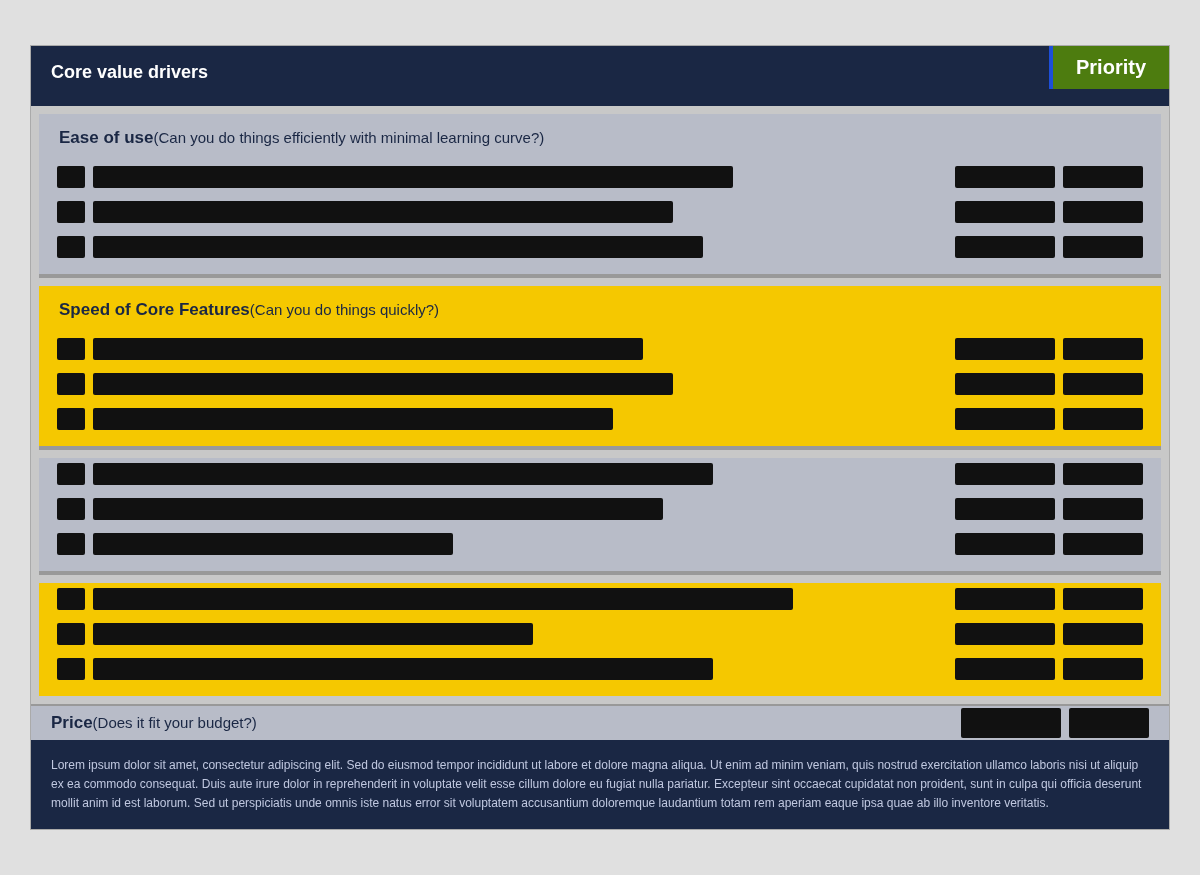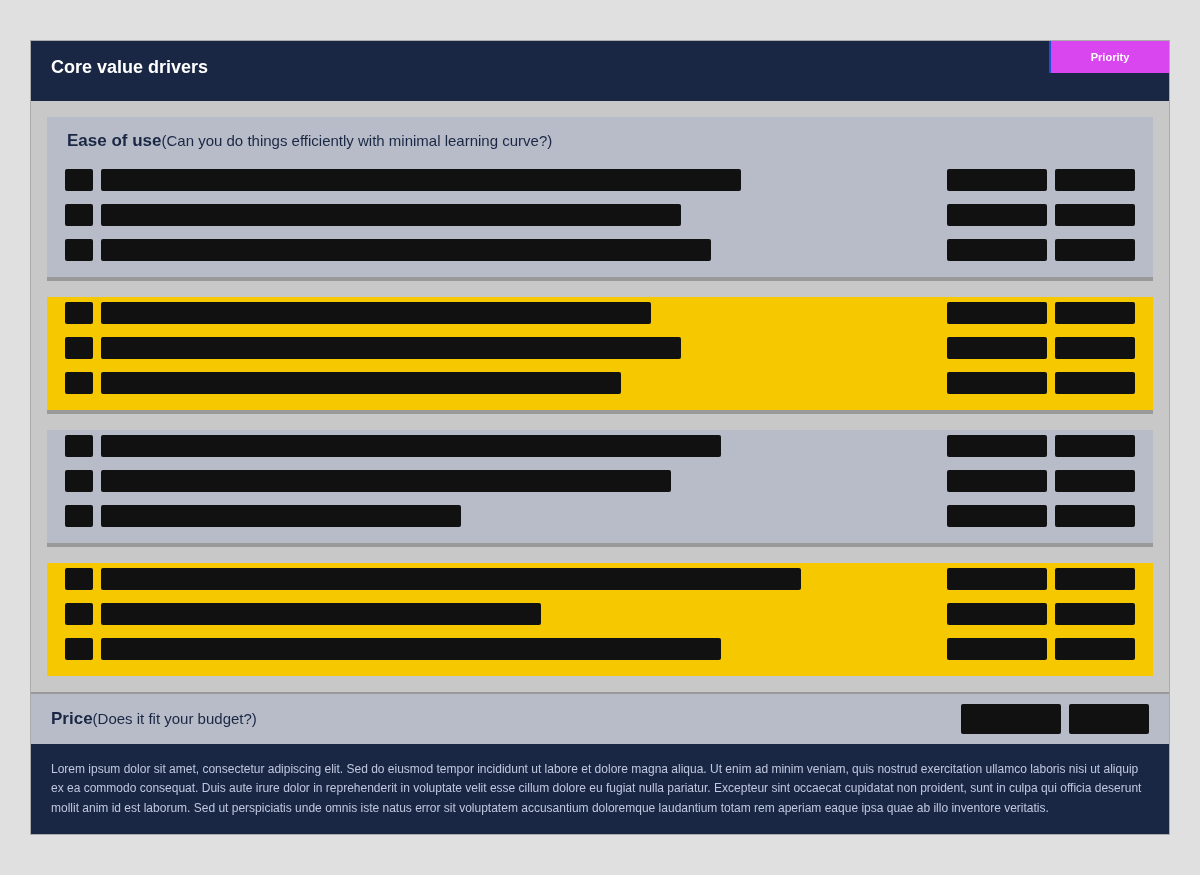--- a/index.html
+++ b/index.html
@@ -26,33 +26,33 @@
     }
     .header-title {
       flex: 1;
       padding: 16px 20px;
       color: #fff;
       font-size: 18px;
       font-weight: bold;
     }
     .header-col {
       width: 120px;
-      background: #d946ef;
+      background: #4d7c0f;
       display: flex;
       align-items: center;
       justify-content: center;
       color: #fff;
-      font-size: 11px;
+      font-size: 20px;
       font-weight: bold;
-      border-left: 2px solid #1d4ed8;
+      border-left: 4px solid #1d4ed8;
       padding: 10px;
       text-align: center;
     }
     .section {
-      margin: 16px;
+      margin: 8px;
     }
     .section-header {
       padding: 14px 20px 10px;
       font-size: 17px;
     }
     .section-header .bold {
       font-weight: bold;
       color: #1a2744;
     }
     .section-header .normal {
@@ -104,21 +104,21 @@
       height: 22px;
       background: #111;
       border-radius: 2px;
     }
     .items-container {
       padding-bottom: 8px;
     }
     .price-row {
       display: flex;
       align-items: center;
-      padding: 10px 20px;
+      padding: 2px 20px;
       background: #b8bcc8;
       border-top: 2px solid #999;
     }
     .price-row .price-label .bold {
       font-weight: bold;
       font-size: 17px;
       color: #1a2744;
     }
     .price-row .price-label .normal {
       font-size: 15px;
@@ -188,20 +188,21 @@
       <div class="row-text" style="max-width:610px"></div>
       <div class="row-right">
         <div class="col-box"></div>
         <div class="col-box-sm"></div>
       </div>
     </div>
         </div>
         <div class="section-divider"></div>
       </div>
       <div class="section section-bg-yellow">
+        <div class="section-header"><span class="bold">Speed of Core Features</span><span class="normal">(Can you do things quickly?)</span></div>
         <div class="items-container">
           <div class="row-item">
       <div class="row-icon"></div>
       <div class="row-text" style="max-width:550px"></div>
       <div class="row-right">
         <div class="col-box"></div>
         <div class="col-box-sm"></div>
       </div>
     </div>
           <div class="row-item">

